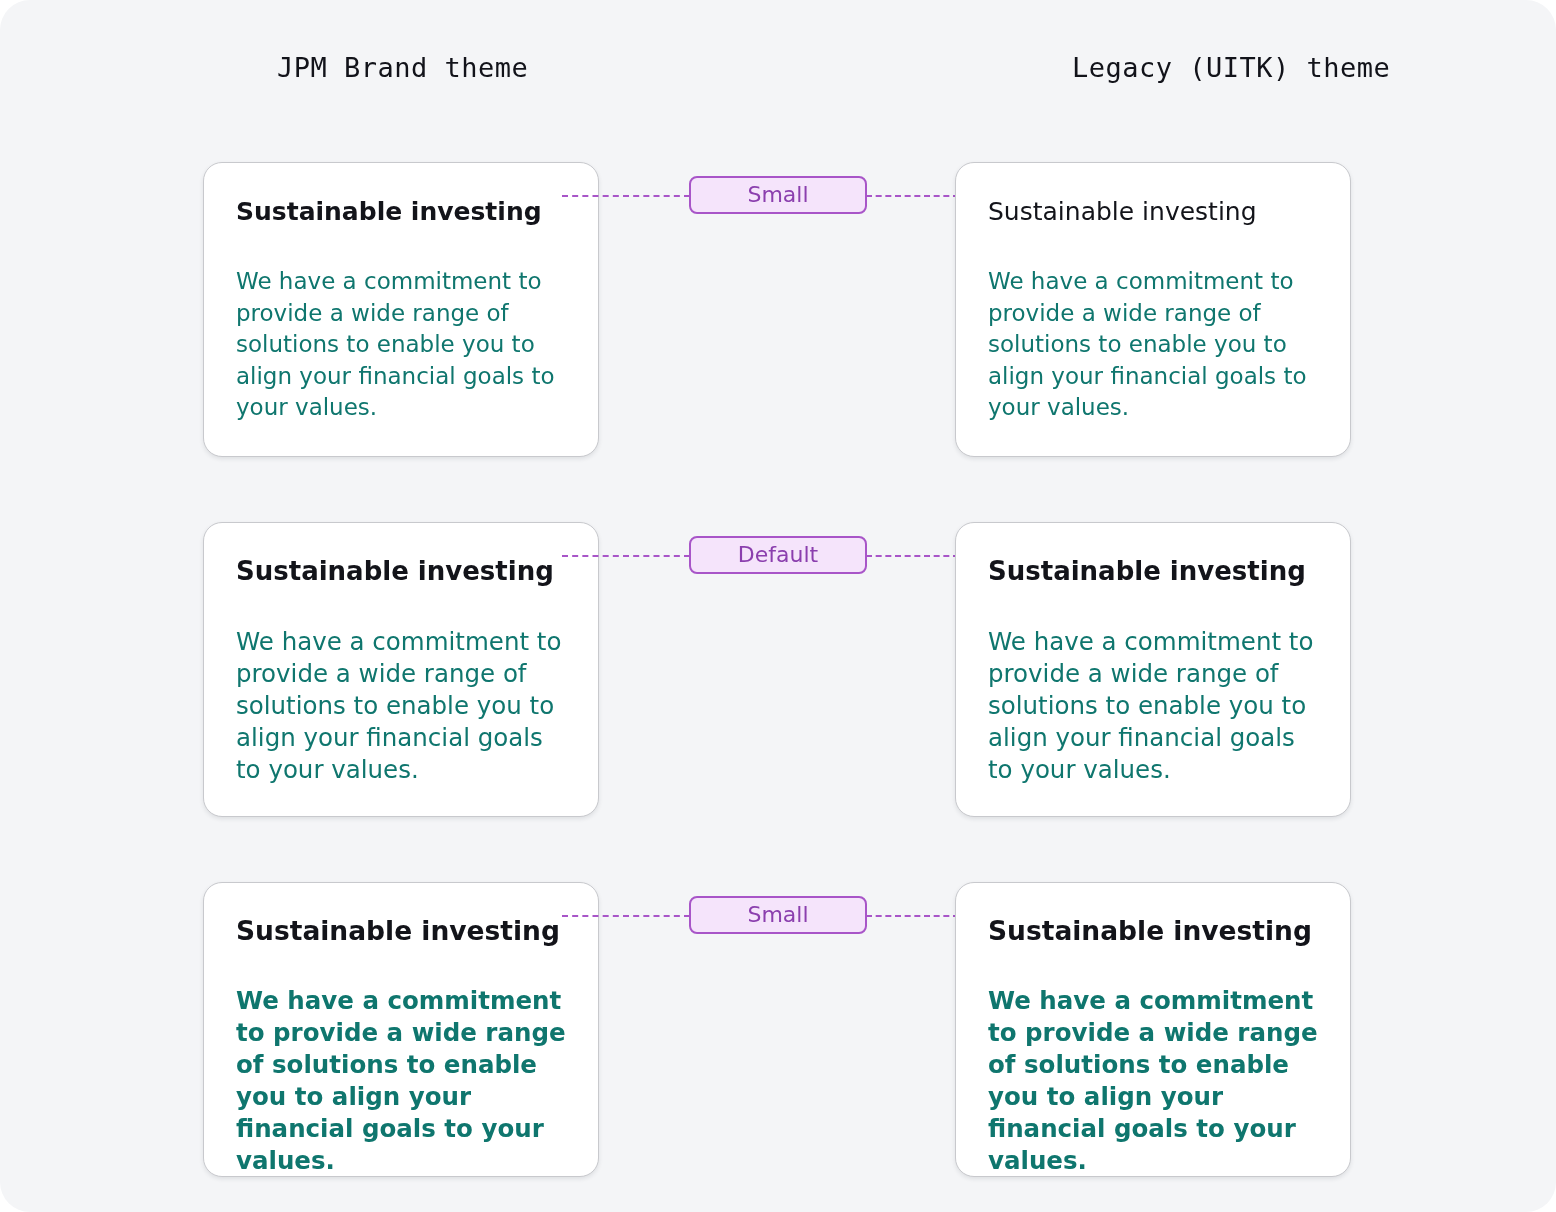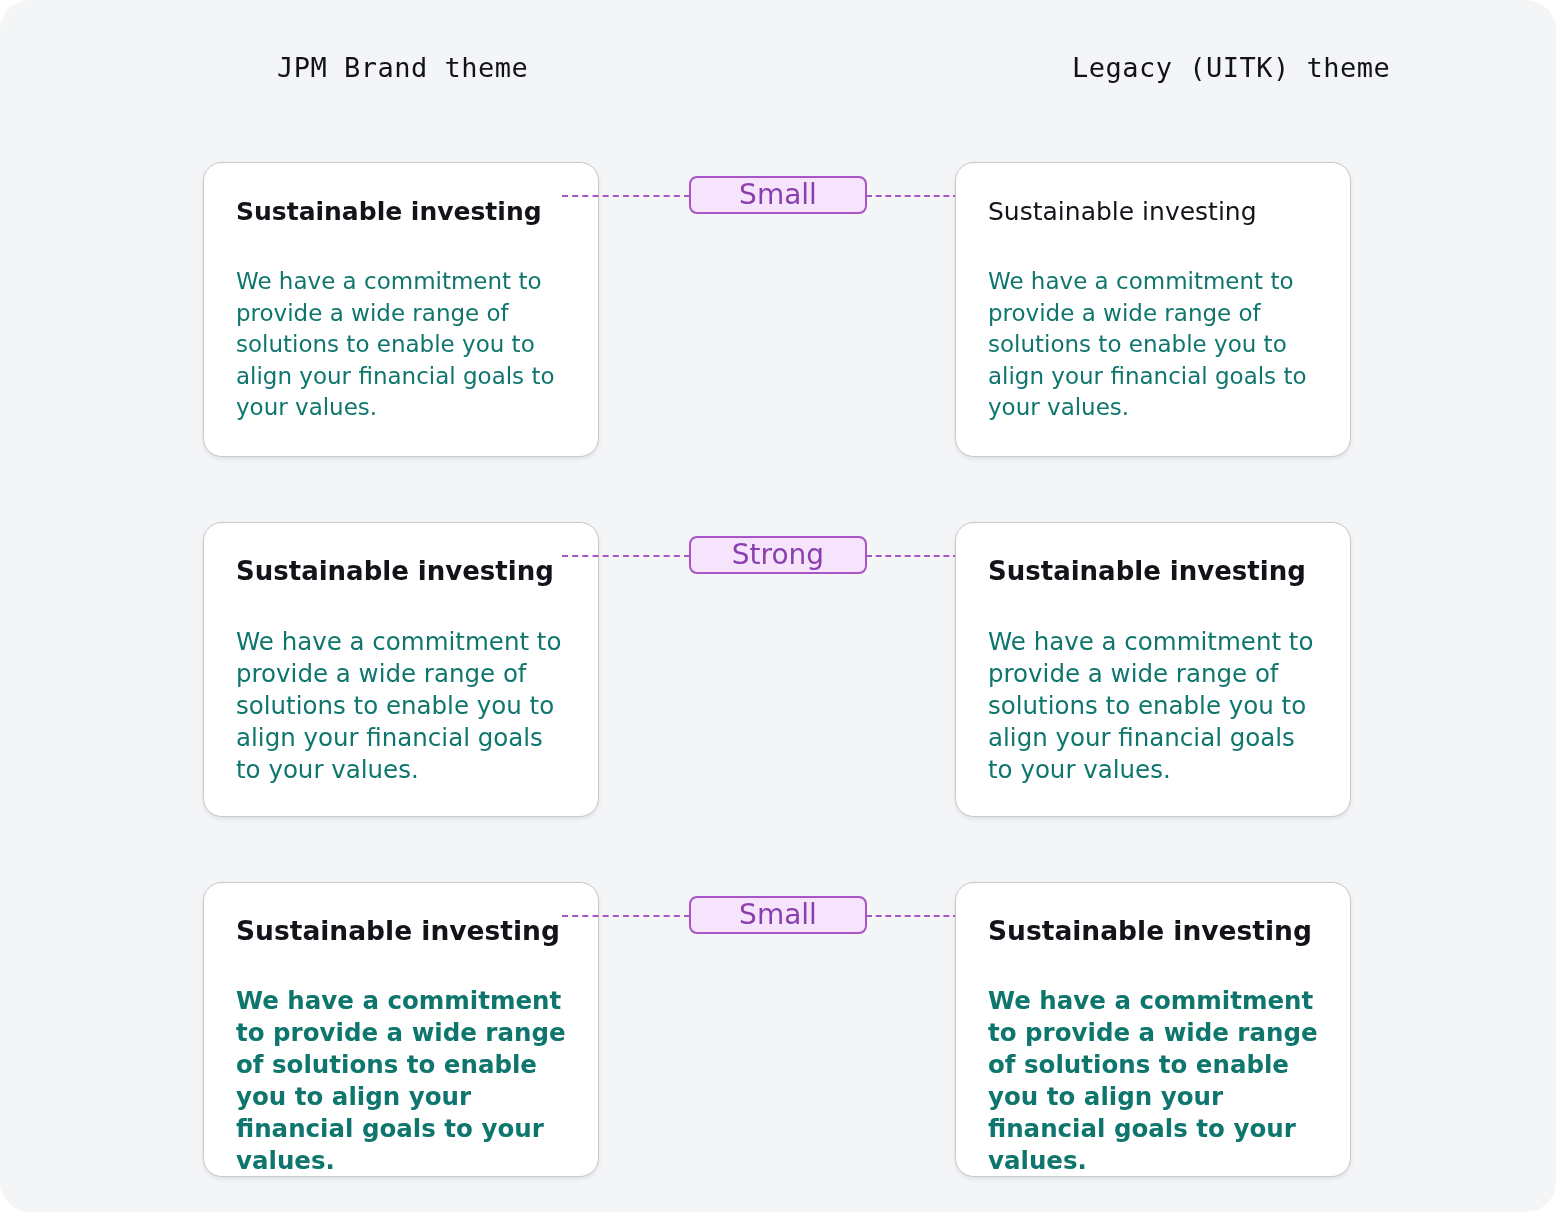--- a/index.html
+++ b/index.html
@@ -140,21 +140,21 @@
     left: 689px;
     top: 29px;
     width: 178px;
     height: 38px;
     box-sizing: border-box;
     background: #f5e4fb;
     border: 2px solid #a855c8;
     border-radius: 8px;
     color: #8b3fae;
     font-family: "DejaVu Sans", sans-serif;
-    font-size: 28px;
+    font-size: 22px;
     line-height: 34px;
     text-align: center;
     white-space: nowrap;
   }
 </style>
 </head>
 <body>
 
 <div class="page">
 
@@ -189,21 +189,21 @@
 
     <div class="card left brand">
       <div class="card-inner">
         <div class="card-title">Sustainable investing</div>
         <div class="card-body">We have a commitment to provide a wide range of solutions to enable you to align your financial goals to your values.</div>
       </div>
     </div>
 
     <div class="connector left-seg"></div>
 
-    <div class="pill">Strong</div>
+    <div class="pill">Default</div>
 
     <div class="connector right-seg"></div>
 
     <div class="card right legacy">
       <div class="card-inner">
         <div class="card-title">Sustainable investing</div>
         <div class="card-body">We have a commitment to provide a wide range of solutions to enable you to align your financial goals to your values.</div>
       </div>
     </div>
   </div>

